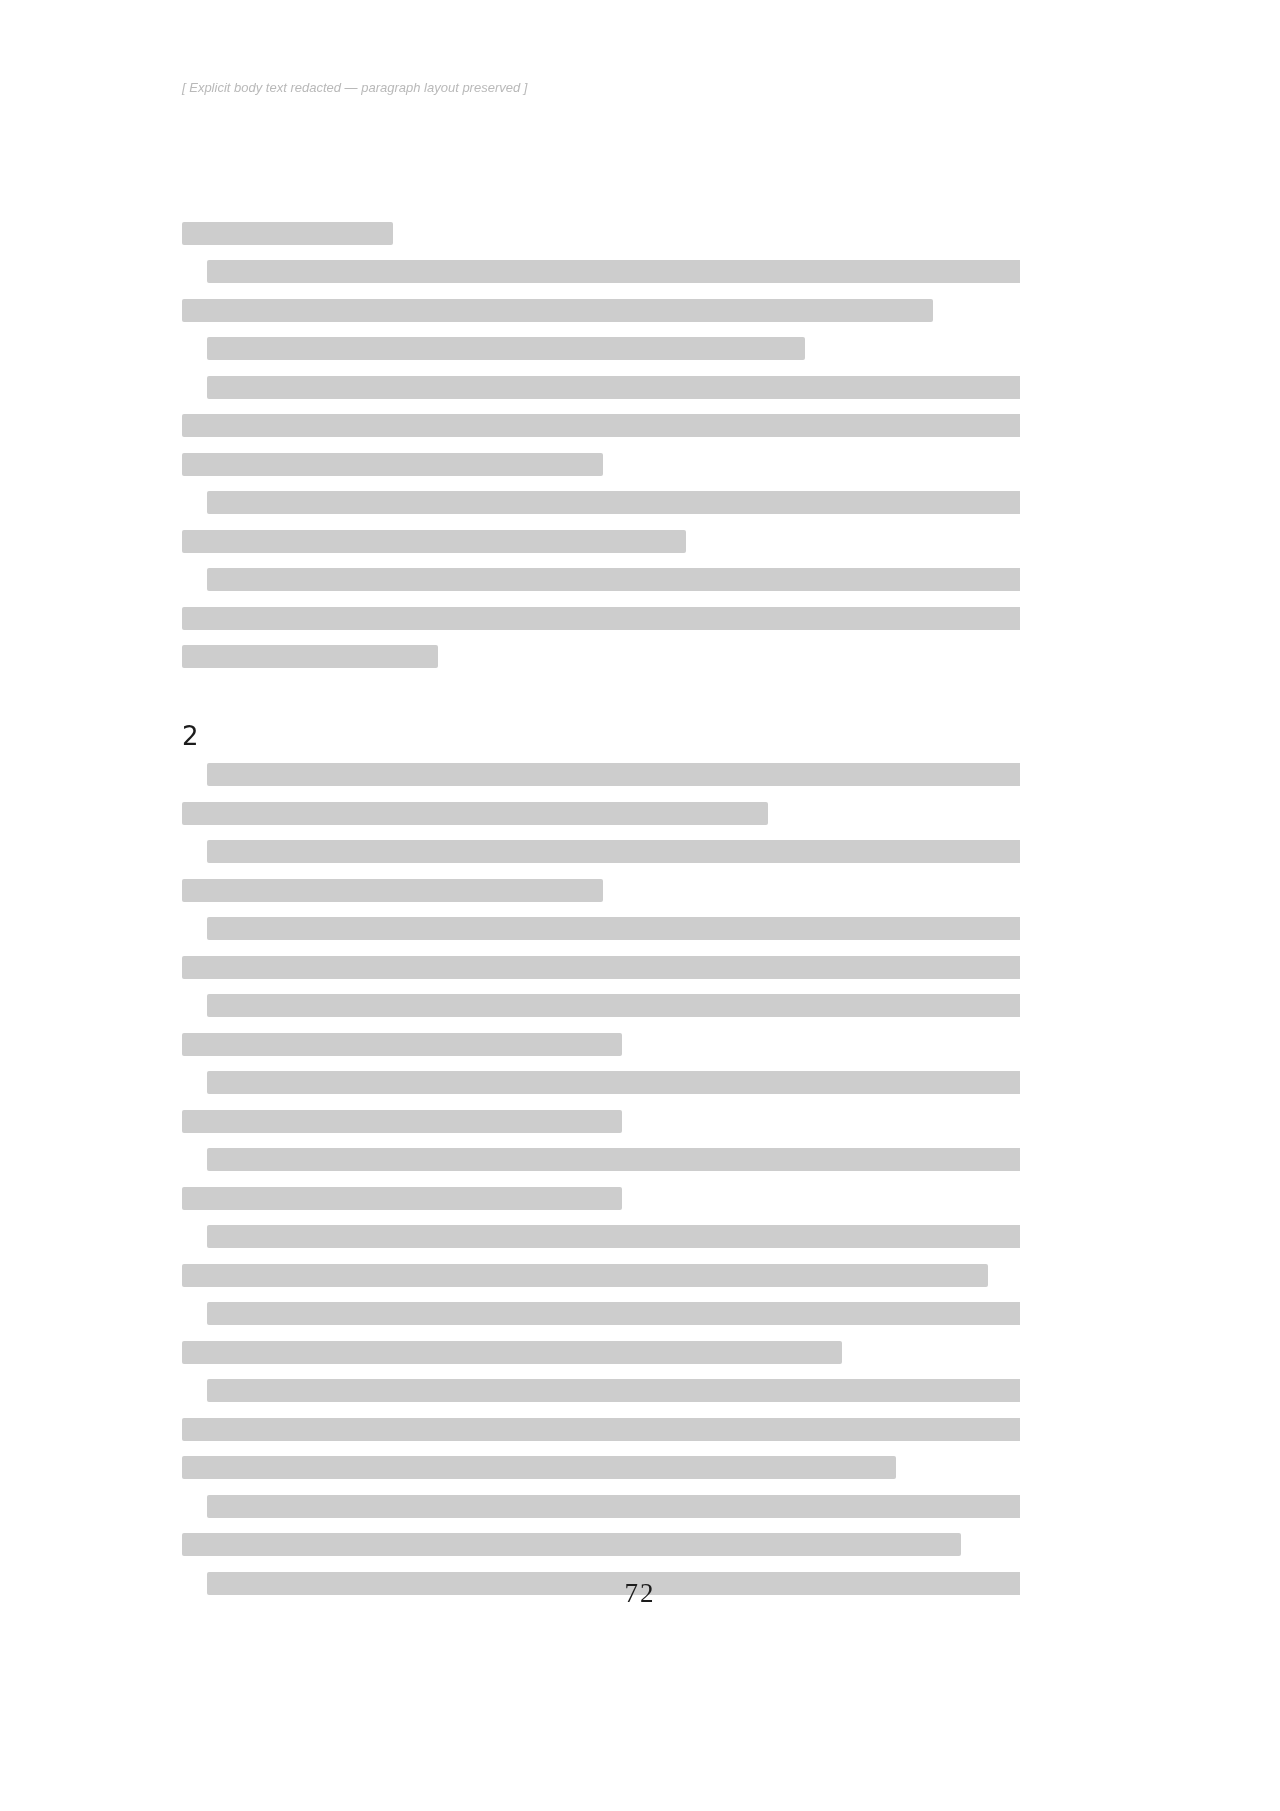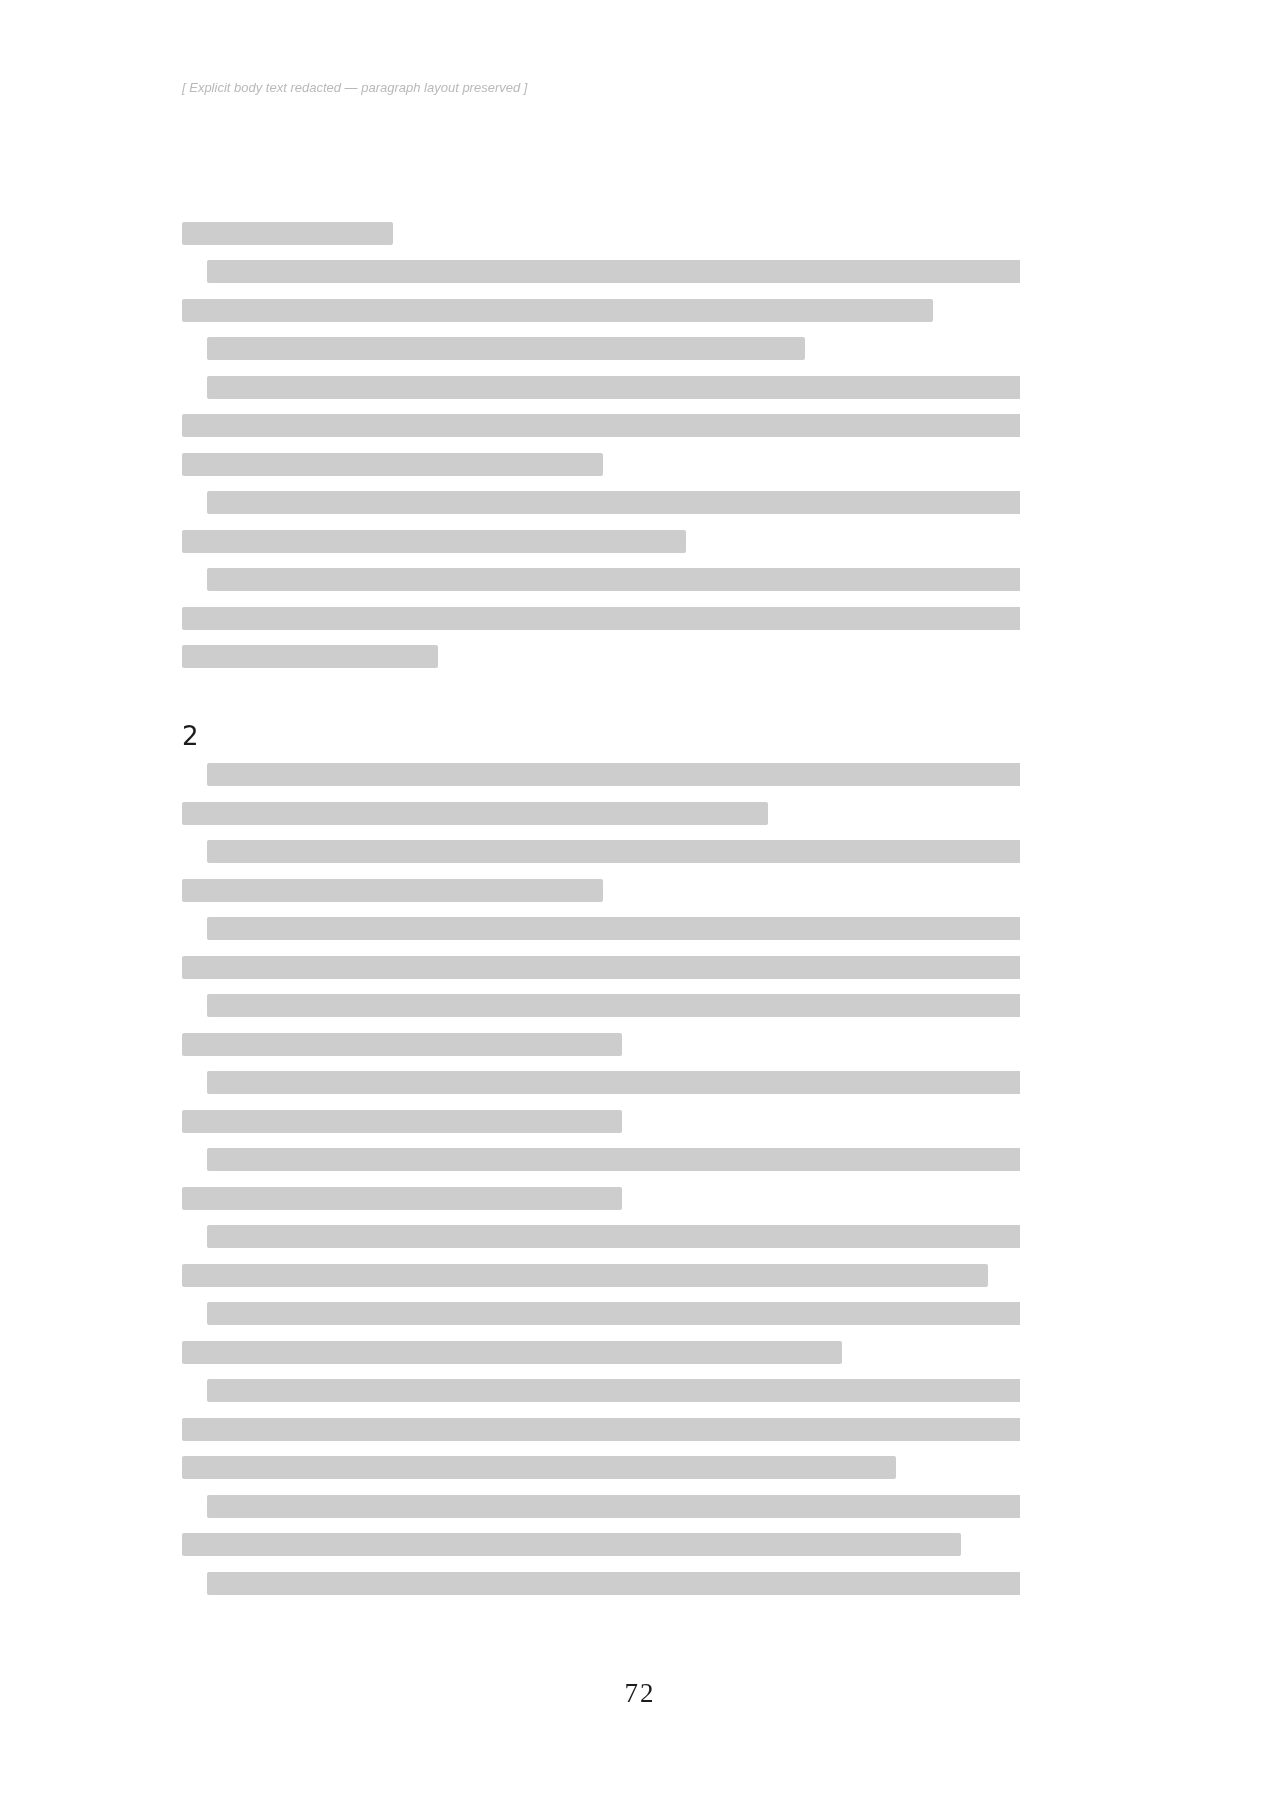--- a/index.html
+++ b/index.html
@@ -45,21 +45,21 @@
     height: 38.5px;
     margin-top: 41px;
     display: flex;
     align-items: center;
     font-family: "DejaVu Sans", sans-serif;
     font-size: 26px;
     color: #1c1c1c;
   }
   .page-number {
     position: absolute;
-    top: 1678px;
+    top: 1578px;
     left: 0;
     width: 1280px;
     text-align: center;
     font-family: "Liberation Serif", serif;
     font-size: 27px;
     color: #1c1c1c;
     letter-spacing: 2px;
   }
 </style>
 </head>

